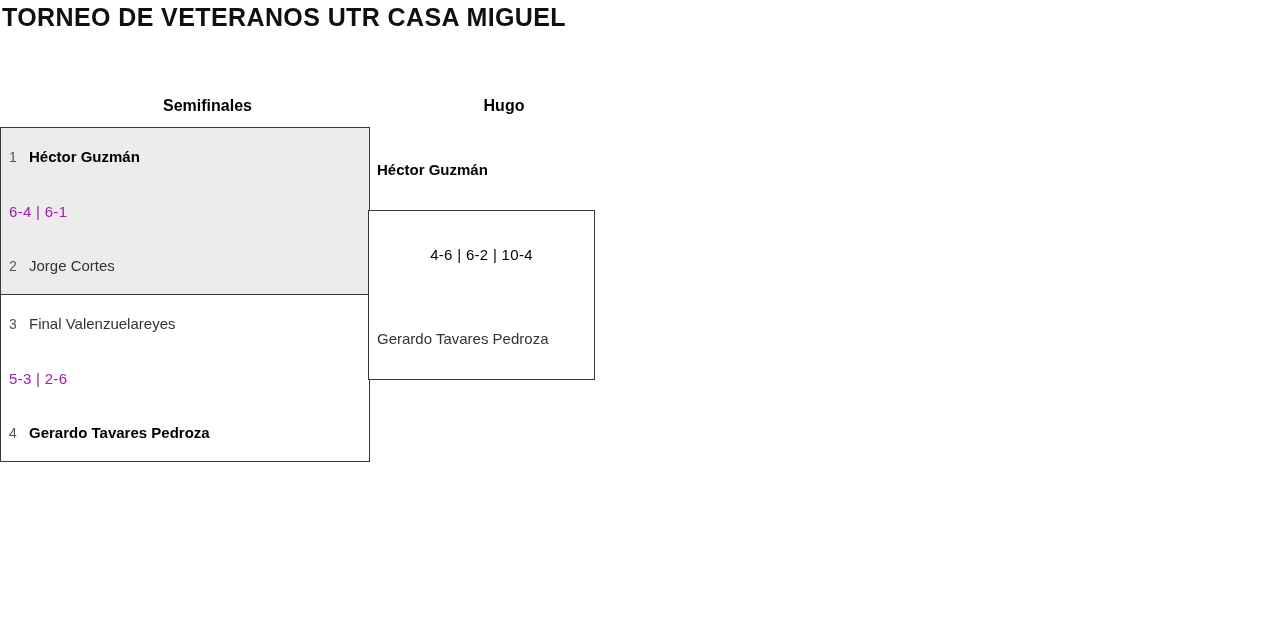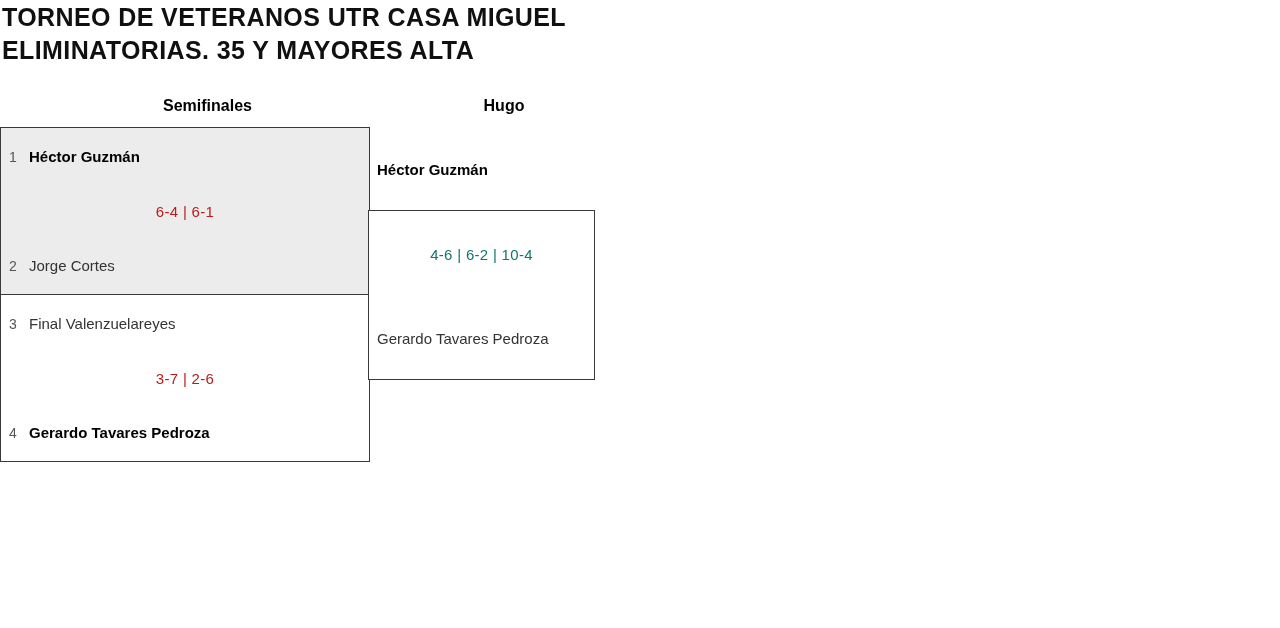--- a/index.html
+++ b/index.html
@@ -21,39 +21,38 @@
   
   .match { position:absolute; left:0; width:370px; height:168px;
            border:1px solid #3a3a3a; display:flex; flex-direction:column;
            justify-content:space-between; padding:20px 8px; cursor:pointer; }
   .match.m1 { top:127px; background:#ececec; }
   .match.m2 { top:294px; background:#ffffff; }
 
   .player { display:flex; align-items:baseline; font-size:15px; color:#333; }
   .seed { width:20px; flex:none; font-size:14px; color:#555; }
   .player.winner .pname { font-weight:700; color:#000; }
-  .score { text-align:center; font-size:15px; color:#b91c1c; letter-spacing:0.3px; }
+  .score { font-size:15px; color:#a21caf; letter-spacing:0.3px; }
 
   
   .final-box { position:absolute; left:368px; top:210px; width:227px; height:170px;
                border:1px solid #3a3a3a; background:#fff; cursor:pointer; }
   .final-p1 { position:absolute; left:377px; top:161px; font-size:15px;
               font-weight:700; color:#000; }
   .final-score { position:absolute; left:368px; top:246px; width:227px;
-                 text-align:center; font-size:15px; color:#0f766e; letter-spacing:0.3px; }
+                 text-align:center; font-size:15px; color:#000000; letter-spacing:0.3px; }
   .final-p2 { position:absolute; left:377px; top:330px; font-size:15px; color:#333; }
 </style>
 </head>
 <body>
 
 <div class="page">
 
   <div class="title">
     <div>TORNEO DE VETERANOS UTR CASA MIGUEL</div>
-    <div>ELIMINATORIAS. 35 Y MAYORES ALTA</div>
   </div>
 
 
   <div class="round-label semis">Semifinales</div>
   <div class="round-label final">Hugo</div>
 
   <div class="match m1">
     <div class="player winner">
       <span class="seed">1</span>
       <span class="pname">Héctor Guzmán</span>
@@ -63,21 +62,21 @@
       <span class="seed">2</span>
       <span class="pname">Jorge Cortes</span>
     </div>
   </div>
 
   <div class="match m2">
     <div class="player">
       <span class="seed">3</span>
       <span class="pname">Final Valenzuelareyes</span>
     </div>
-    <div class="score">3-7 | 2-6</div>
+    <div class="score">5-3 | 2-6</div>
     <div class="player winner">
       <span class="seed">4</span>
       <span class="pname">Gerardo Tavares Pedroza</span>
     </div>
   </div>
 
   <div class="final-box"></div>
   <div class="final-p1">Héctor Guzmán</div>
   <div class="final-score">4-6 | 6-2 | 10-4</div>
   <div class="final-p2">Gerardo Tavares Pedroza</div>

